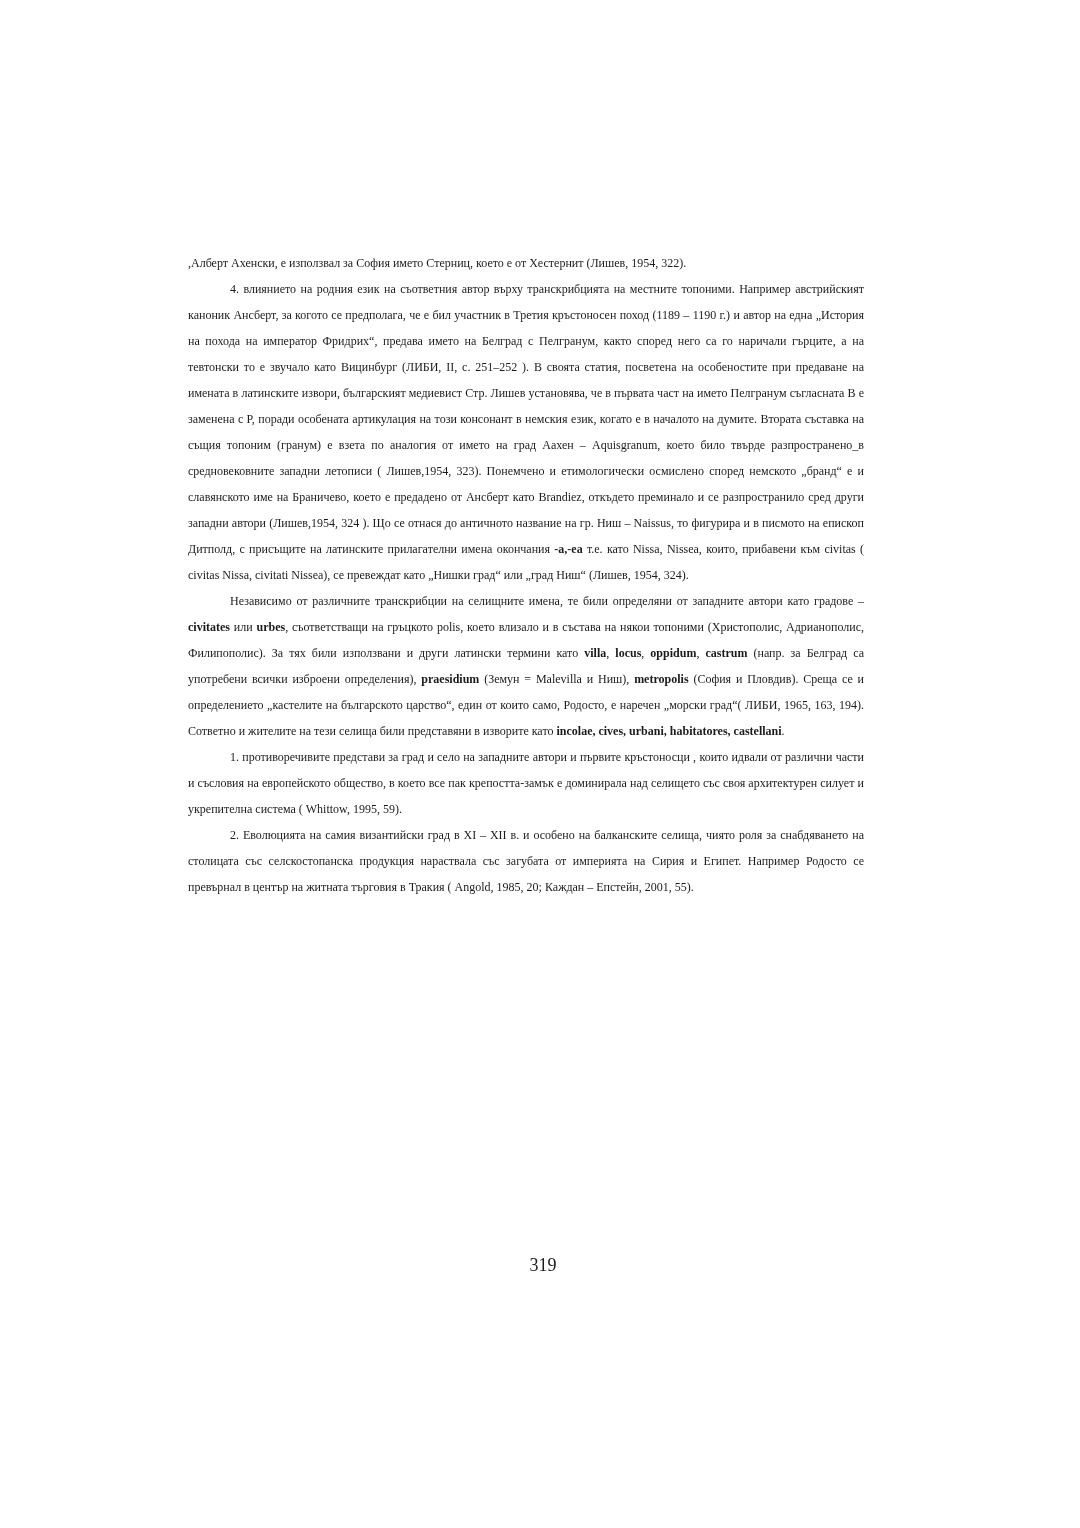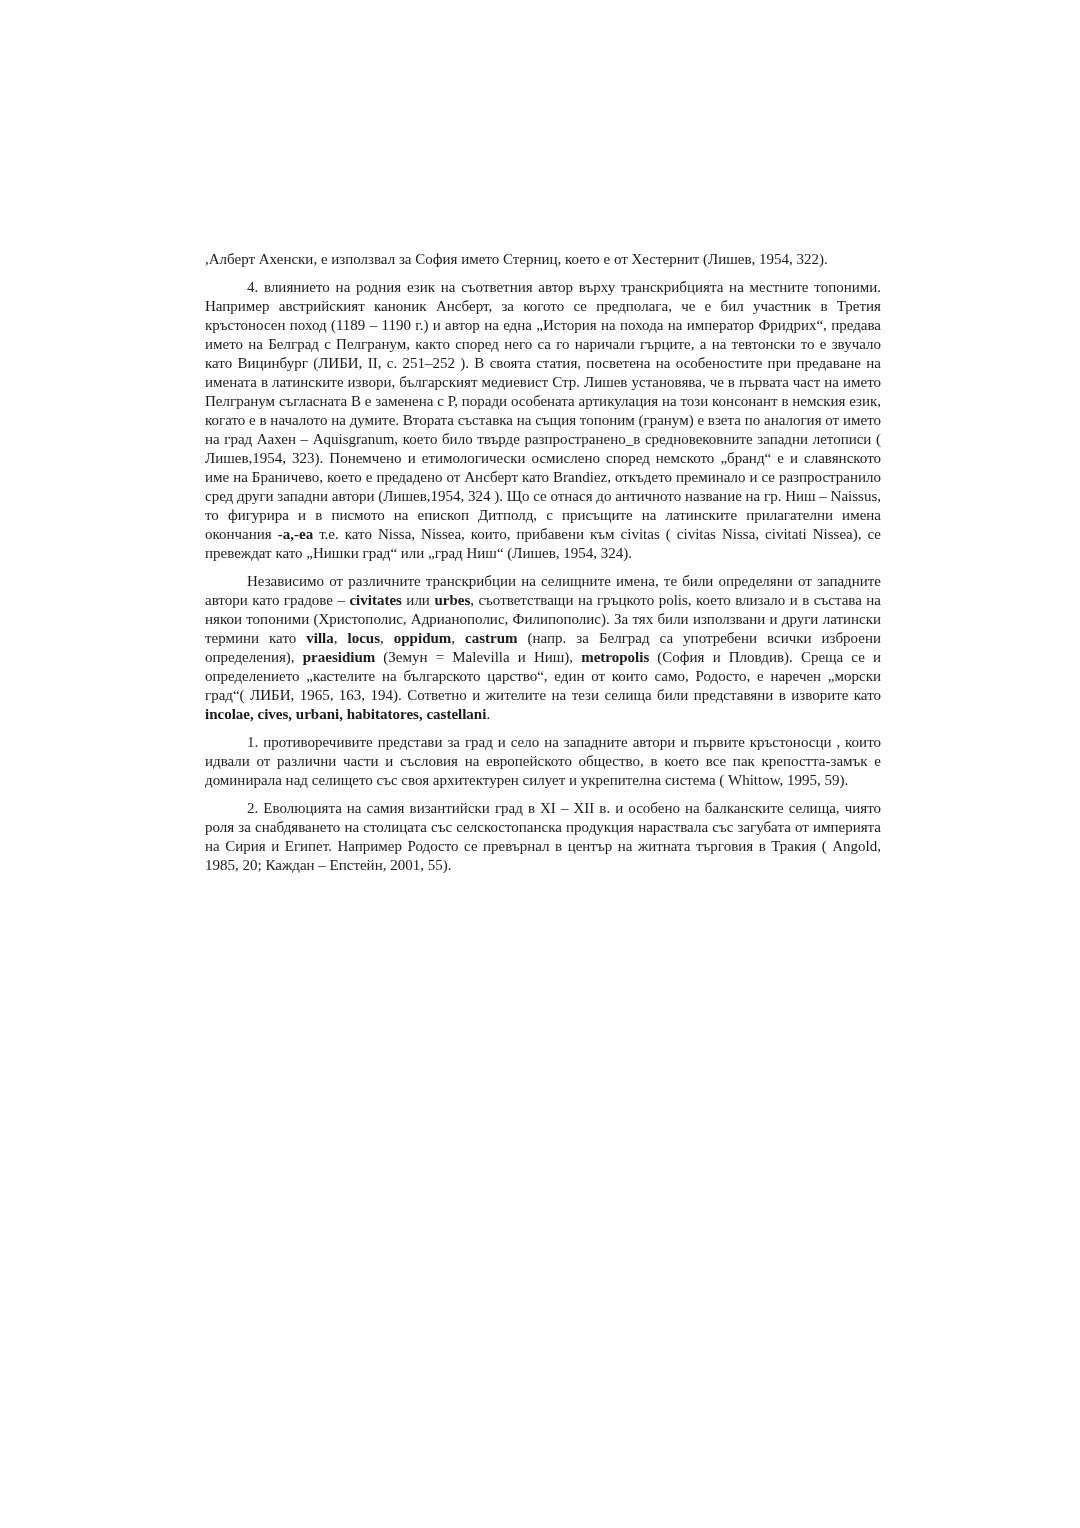--- a/index.html
+++ b/index.html
@@ -12,34 +12,33 @@
     width: 1080px;
     height: 1528px;
     margin: 0 auto;
     background: #ffffff;
     font-family: "Liberation Serif", "DejaVu Serif", serif;
     color: #1b1b1b;
     overflow: hidden;
   }
   .text-block {
     position: absolute;
-    left: 205px;
+    left: 188px;
     top: 250px;
     width: 676px;
-    font-size: 15px;
-    line-height: 19px;
+    font-size: 12px;
+    line-height: 26px;
     text-align: justify;
   }
   .para {
     margin: 0;
     padding: 0;
   }
   .para.indent {
     text-indent: 42px;
-    margin-top: 9px;
   }
   .para b {
     font-weight: bold;
   }
   .page-number {
     position: absolute;
     left: 205px;
     top: 1255px;
     width: 676px;
     text-align: center;
@@ -50,13 +49,14 @@
 <body>
 
 <div class="page">
   <div class="text-block" id="paragraphs">
       <p class="para"><span>,Алберт Ахенски, е използвал за София името Стерниц, което е от Хестернит (Лишев, 1954, 322).</span></p>
       <p class="para indent"><span>4. влиянието на родния език на съответния автор  върху транскрибцията на местните топоними. Например австрийският каноник Ансберт, за когото се предполага, че е бил участник в Третия кръстоносен поход (1189 – 1190 г.) и автор на една „История на похода на император Фридрих“, предава името на Белград с Пелгранум, както според него са го наричали гърците, а на тевтонски то е звучало като Вицинбург (ЛИБИ, II, с. 251–252 ). В своята статия, посветена на особеностите при предаване на имената в латинските извори, българският медиевист Стр. Лишев установява, че в първата част на името Пелгранум съгласната В е заменена с Р, поради особената артикулация на този консонант в немския език, когато е в началото на думите. Втората съставка на същия топоним (гранум) е взета по аналогия от името на град Аахен – Aquisgranum, което било твърде разпространено_в средновековните западни летописи ( Лишев,1954, 323). Понемчено и етимологически осмислено според немското „бранд“ е и славянското име на Браничево, което е предадено от Ансберт като Brandiez, откъдето преминало и се разпространило сред други западни автори (Лишев,1954, 324 ). Що се отнася до античното название на гр. Ниш – Naissus, то фигурира и в писмото на епископ Дитполд, с присъщите на латинските прилагателни имена окончания </span><b>-a,-ea</b><span> т.е. като Nissa, Nissea, които, прибавени към civitas ( civitas Nissa, civitati Nissea), се превеждат като „Нишки град“ или „град Ниш“ (Лишев, 1954, 324).</span></p>
       <p class="para indent"><span>Независимо от различните транскрибции на селищните имена, те били определяни от западните автори като градове – </span><b>civitates</b><span> или </span><b>urbes</b><span>, съответстващи на гръцкото polis, което влизало и в състава на някои топоними (Христополис, Адрианополис, Филипополис). За тях били използвани и други латински термини като </span><b>villa</b><span>, </span><b>locus</b><span>, </span><b>oppidum</b><span>, </span><b>castrum</b><span>  (напр. за Белград са употребени всички изброени определения), </span><b>praesidium</b><span> (Земун = Malevilla и Ниш), </span><b>metropolis</b><span> (София и Пловдив). Среща се и определението „кастелите на българското царство“, един от които само, Родосто, е наречен „морски град“( ЛИБИ, 1965, 163,  194). Сответно и жителите на тези селища били представяни в изворите като </span><b>incolae, cives, urbani, habitatores, castellani</b><span>.</span></p>
       <p class="para indent"><span>1. противоречивите представи за град и село на западните автори и първите кръстоносци , които идвали от различни части и съсловия на европейското общество, в което все пак крепостта-замък е доминирала над селището със своя архитектурен силует и укрепителна система ( Whittow, 1995, 59).</span></p>
       <p class="para indent"><span>2. Еволюцията на самия византийски град в XI – XII в. и особено на балканските селища, чиято роля за снабдяването на столицата със селскостопанска продукция нараствала със загубата от империята на Сирия и Египет. Например Родосто се превърнал в център на житната търговия в Тракия ( Angold, 1985,  20; Каждан – Епстейн, 2001, 55).</span></p>
     </div>
+  <div class="page-number">319</div>
 </div>
 
 </body></html>

